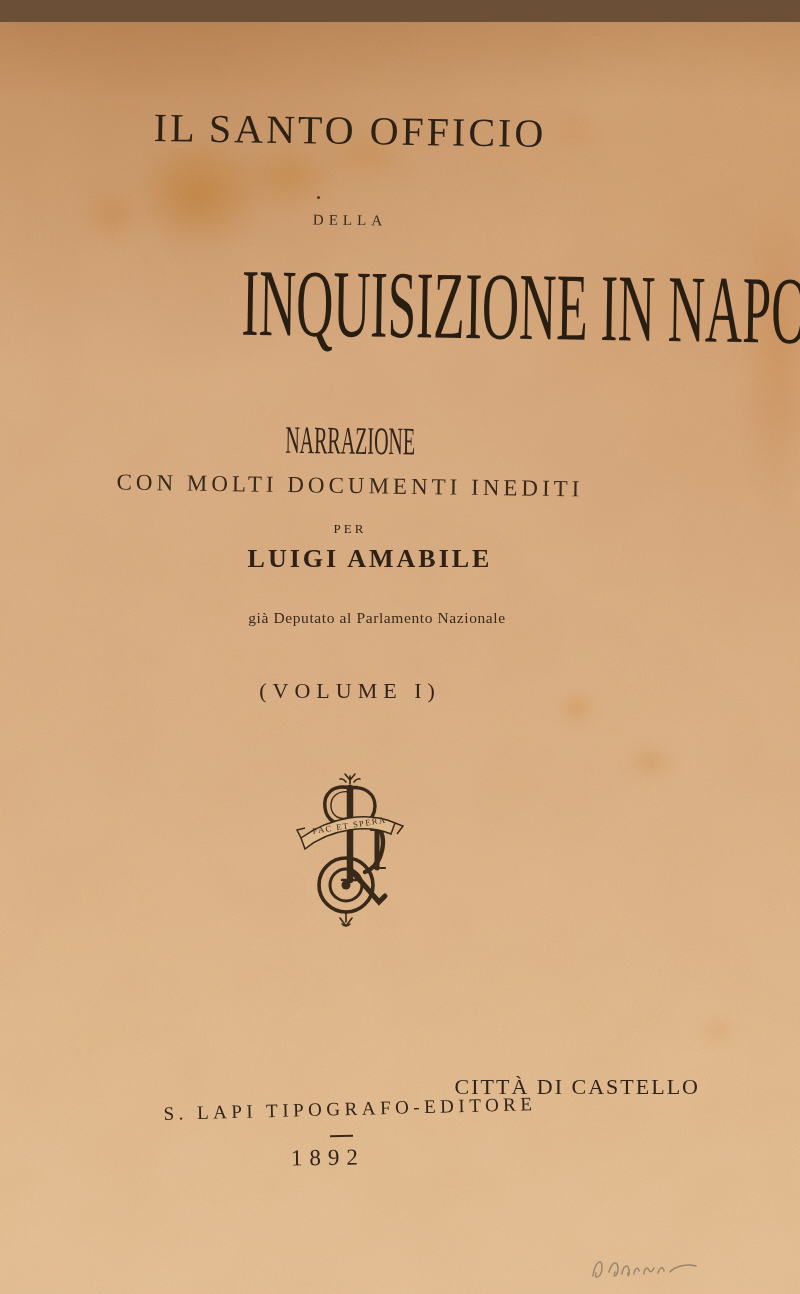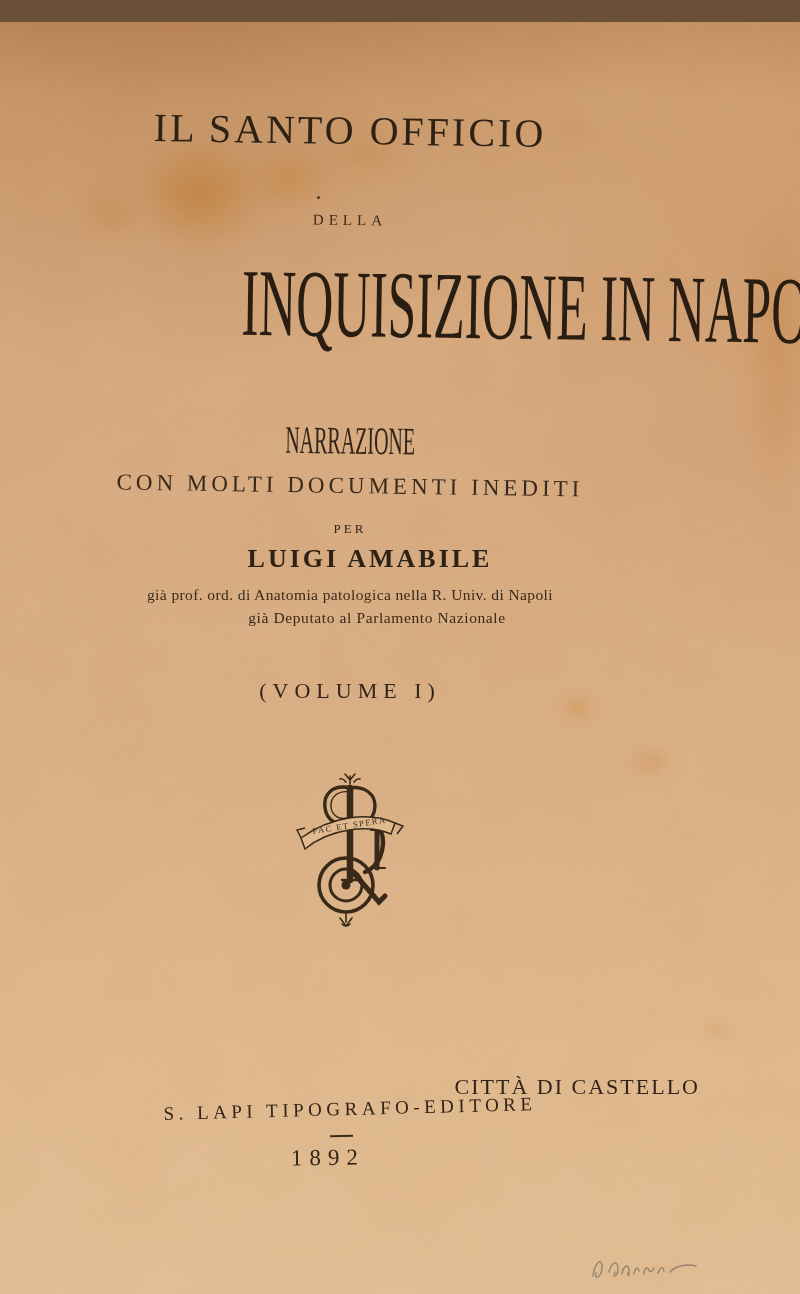--- a/index.html
+++ b/index.html
@@ -69,21 +69,20 @@
   <div class="line" id="narrazione">
     <span class="cond">NARRAZIONE</span>
   </div>
 
   <div class="line cw" id="subtitle">CON MOLTI DOCUMENTI INEDITI</div>
 
   <div class="line" id="per">PER</div>
 
   <div class="line" id="author">LUIGI AMABILE</div>
 
-  <div class="line" id="authnote1">già prof. ord. di Anatomia patologica nella R. Univ. di Napoli</div>
   <div class="line" id="authnote2">già Deputato al Parlamento Nazionale</div>
 
   <div class="line" id="volume">(VOLUME I)</div>
 
   <svg id="emblem" width="114" height="158" viewBox="0 0 114 158">
     <g stroke="#3a2a1a" fill="none" stroke-linecap="round">
 
       <path d="M57,12 L57,4 M57,8 L52,2 M57,8 L62,2 M53,10 q-3,-4 -6,-3 M61,10 q3,-4 6,-3" stroke-width="1.6"></path>
 
       <path d="M57,16 C40,12 30,22 32,36 C34,50 46,54 54,50" stroke-width="3.4"></path>

